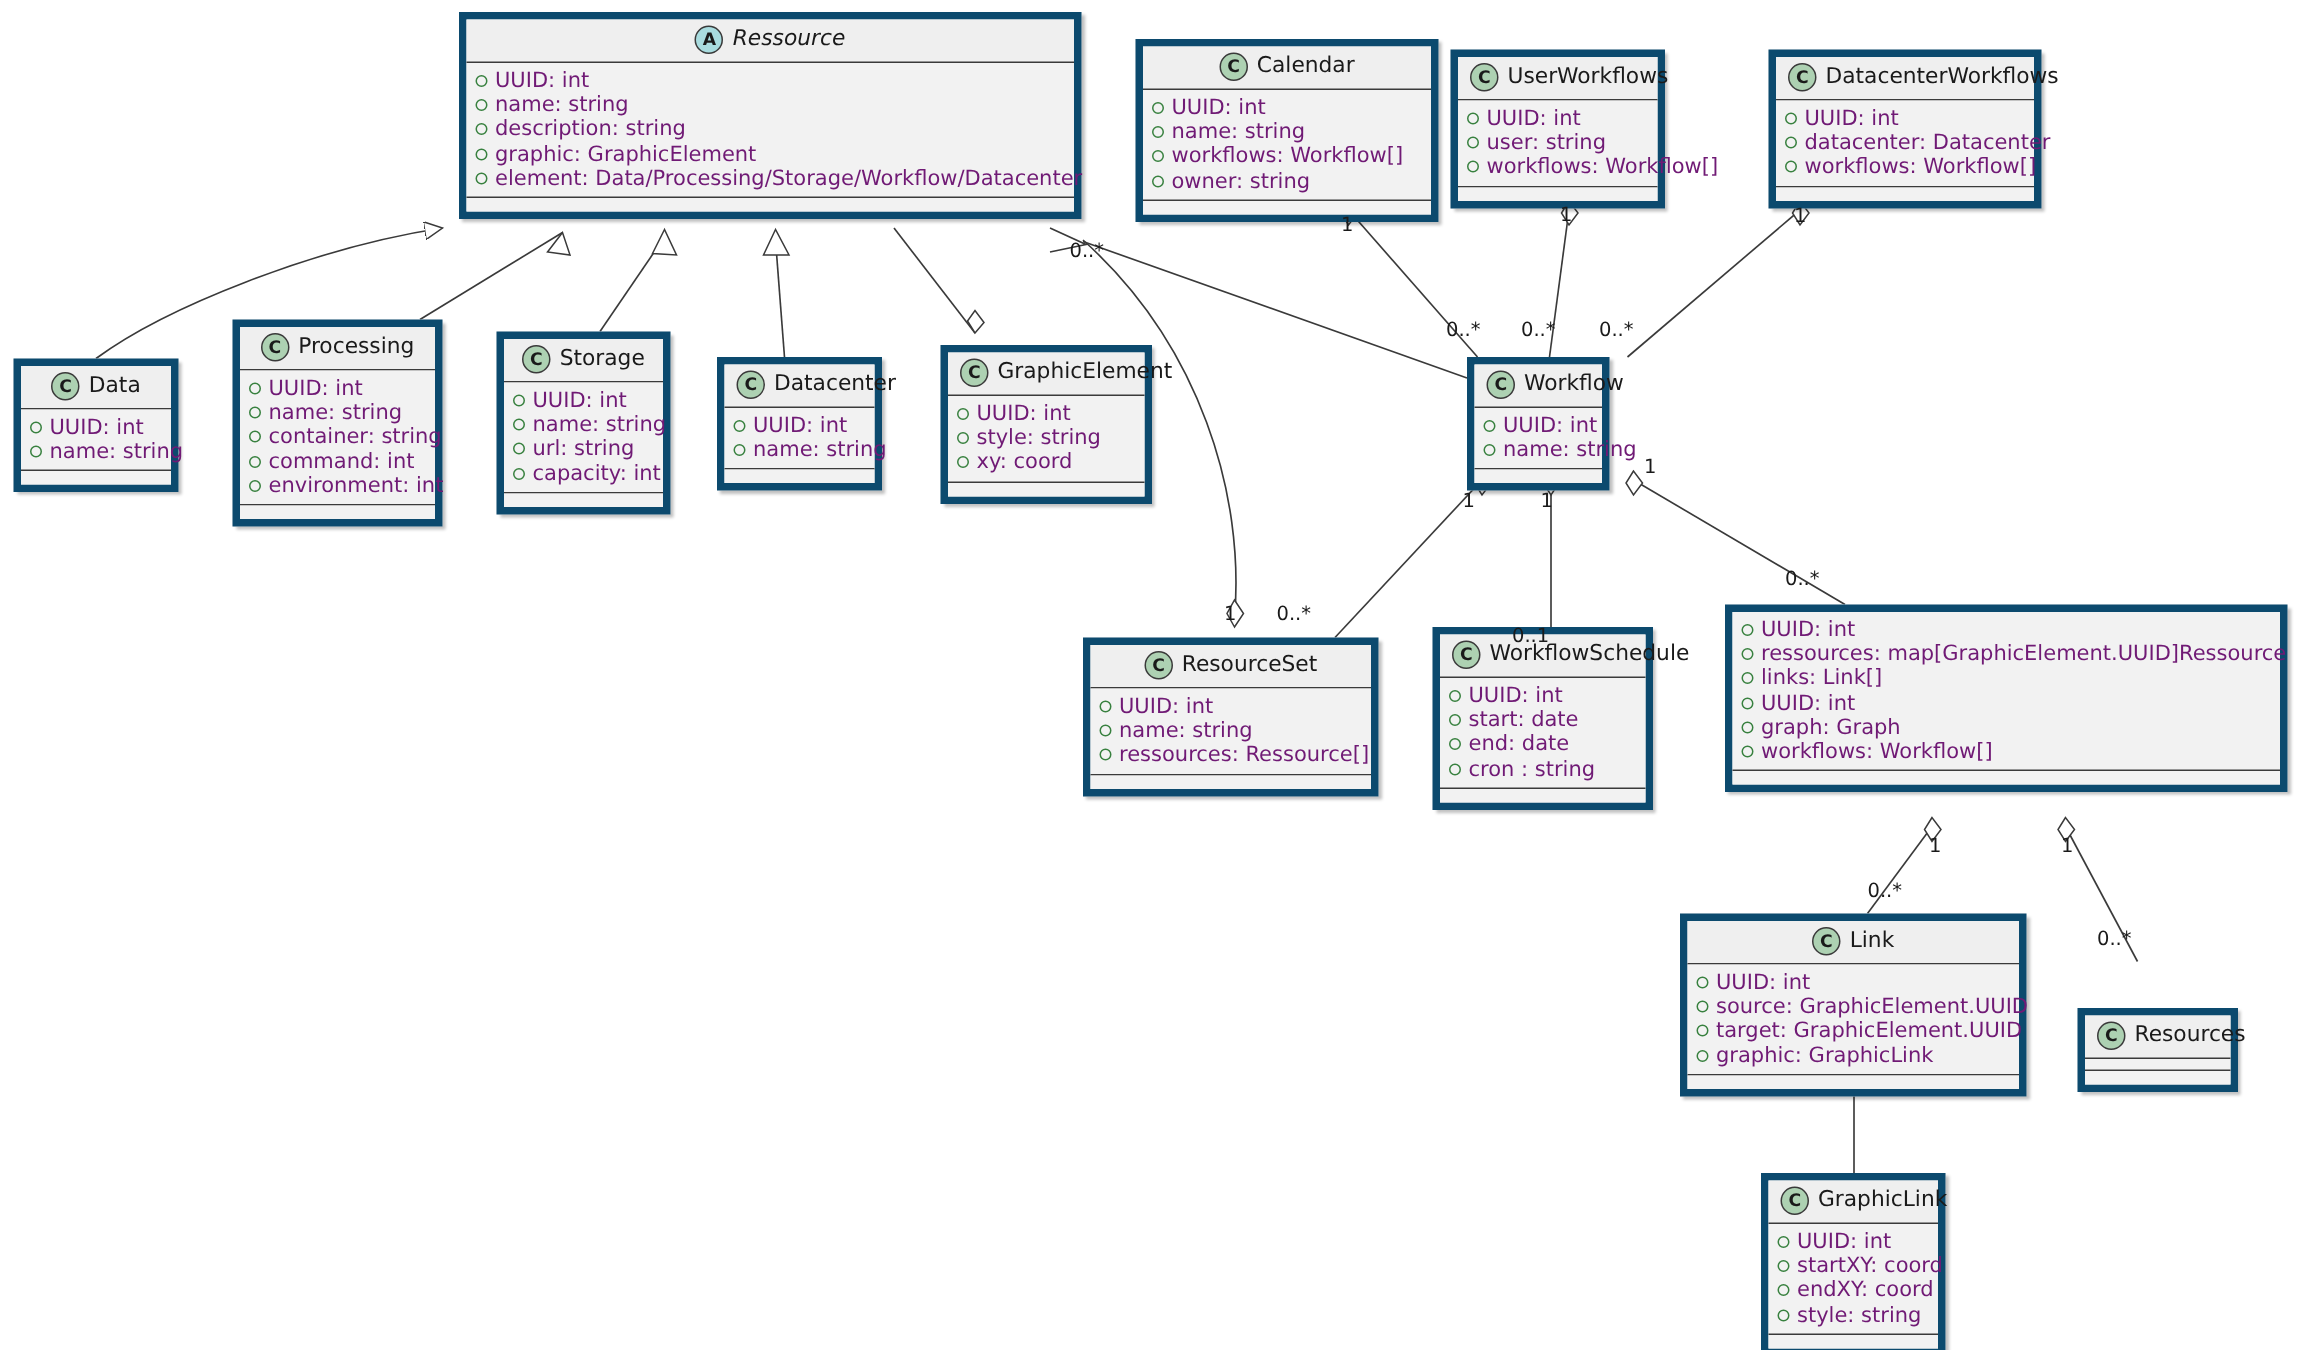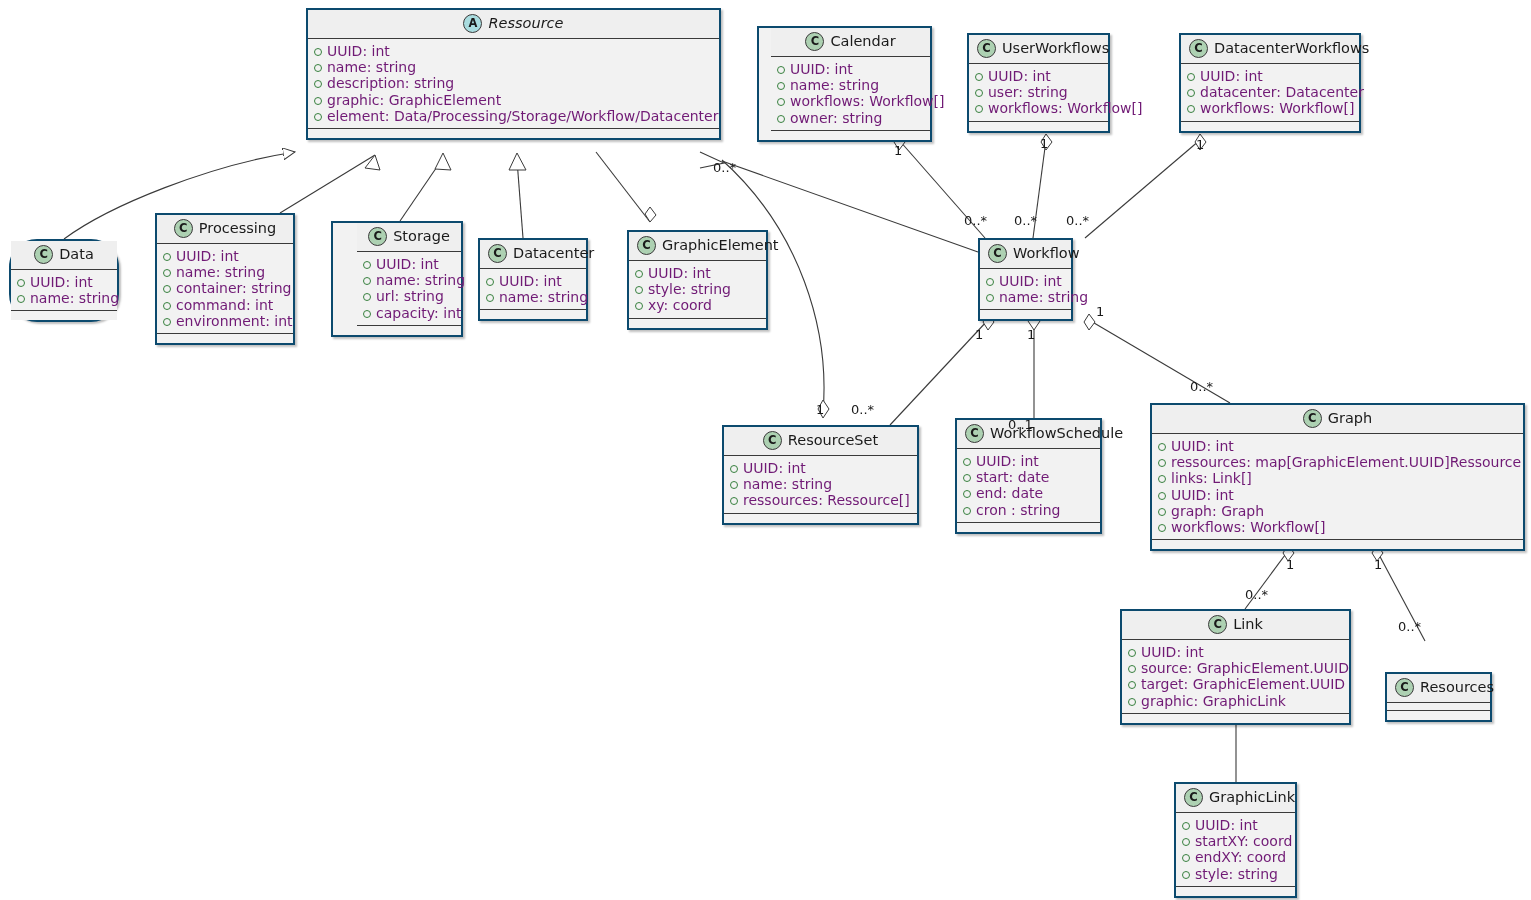--- a/index.html
+++ b/index.html
@@ -18,21 +18,21 @@
   #edges {
     position: absolute;
     left: 0; top: 0;
     width: 1531px;
     height: 900px;
     pointer-events: none;
   }
   .uml-class {
     position: absolute;
     box-sizing: border-box;
-    border: 2px solid #0c4a6e;
+    border: 5px solid #0c4a6e;
     background: #f2f2f2;
     box-shadow: 2px 2px 2px rgba(0,0,0,0.25);
   }
   .uml-header {
     box-sizing: border-box;
     border-bottom: 1px solid #3a3a3a;
     background: #efefef;
     padding: 4px 8px 5px 8px;
     text-align: center;
     white-space: nowrap;
@@ -174,21 +174,21 @@
         <div class="uml-header abstract"><span class="stereo a">A</span><span class="uml-title">Ressource</span></div>
         <div class="uml-attrs">
           <div class="attr"><span class="vis"></span><span>UUID: int</span></div>
           <div class="attr"><span class="vis"></span><span>name: string</span></div>
           <div class="attr"><span class="vis"></span><span>description: string</span></div>
           <div class="attr"><span class="vis"></span><span>graphic: GraphicElement</span></div>
           <div class="attr"><span class="vis"></span><span>element: Data/Processing/Storage/Workflow/Datacenter</span></div>
         </div>
         <div class="uml-ops"></div>
       </div>
-      <div class="uml-class" style="left: 757px; top: 26px; width: 175px; padding-left: 12px;">
+      <div class="uml-class" style="left: 757px; top: 26px; width: 202px;">
         <div class="uml-header"><span class="stereo c">C</span><span class="uml-title">Calendar</span></div>
         <div class="uml-attrs">
           <div class="attr"><span class="vis"></span><span>UUID: int</span></div>
           <div class="attr"><span class="vis"></span><span>name: string</span></div>
           <div class="attr"><span class="vis"></span><span>workflows: Workflow[]</span></div>
           <div class="attr"><span class="vis"></span><span>owner: string</span></div>
         </div>
         <div class="uml-ops"></div>
       </div>
       <div class="uml-class" style="left: 967px; top: 33px; width: 143px;">
@@ -202,40 +202,40 @@
       </div>
       <div class="uml-class" style="left: 1179px; top: 33px; width: 182px;">
         <div class="uml-header"><span class="stereo c">C</span><span class="uml-title">DatacenterWorkflows</span></div>
         <div class="uml-attrs">
           <div class="attr"><span class="vis"></span><span>UUID: int</span></div>
           <div class="attr"><span class="vis"></span><span>datacenter: Datacenter</span></div>
           <div class="attr"><span class="vis"></span><span>workflows: Workflow[]</span></div>
         </div>
         <div class="uml-ops"></div>
       </div>
-      <div class="uml-class" style="left: 9px; top: 239px; width: 110px; border-radius: 28px;">
+      <div class="uml-class" style="left: 9px; top: 239px; width: 110px;">
         <div class="uml-header"><span class="stereo c">C</span><span class="uml-title">Data</span></div>
         <div class="uml-attrs">
           <div class="attr"><span class="vis"></span><span>UUID: int</span></div>
           <div class="attr"><span class="vis"></span><span>name: string</span></div>
         </div>
         <div class="uml-ops"></div>
       </div>
       <div class="uml-class" style="left: 155px; top: 213px; width: 140px;">
         <div class="uml-header"><span class="stereo c">C</span><span class="uml-title">Processing</span></div>
         <div class="uml-attrs">
           <div class="attr"><span class="vis"></span><span>UUID: int</span></div>
           <div class="attr"><span class="vis"></span><span>name: string</span></div>
           <div class="attr"><span class="vis"></span><span>container: string</span></div>
           <div class="attr"><span class="vis"></span><span>command: int</span></div>
           <div class="attr"><span class="vis"></span><span>environment: int</span></div>
         </div>
         <div class="uml-ops"></div>
       </div>
-      <div class="uml-class" style="left: 331px; top: 221px; width: 132px; padding-left: 24px;">
+      <div class="uml-class" style="left: 331px; top: 221px; width: 116px;">
         <div class="uml-header"><span class="stereo c">C</span><span class="uml-title">Storage</span></div>
         <div class="uml-attrs">
           <div class="attr"><span class="vis"></span><span>UUID: int</span></div>
           <div class="attr"><span class="vis"></span><span>name: string</span></div>
           <div class="attr"><span class="vis"></span><span>url: string</span></div>
           <div class="attr"><span class="vis"></span><span>capacity: int</span></div>
         </div>
         <div class="uml-ops"></div>
       </div>
       <div class="uml-class" style="left: 478px; top: 238px; width: 110px;">
@@ -276,21 +276,20 @@
         <div class="uml-header"><span class="stereo c">C</span><span class="uml-title">WorkflowSchedule</span></div>
         <div class="uml-attrs">
           <div class="attr"><span class="vis"></span><span>UUID: int</span></div>
           <div class="attr"><span class="vis"></span><span>start: date</span></div>
           <div class="attr"><span class="vis"></span><span>end: date</span></div>
           <div class="attr"><span class="vis"></span><span>cron : string</span></div>
         </div>
         <div class="uml-ops"></div>
       </div>
       <div class="uml-class" style="left: 1150px; top: 403px; width: 375px;">
-        <div class="uml-header"><span class="stereo c">C</span><span class="uml-title">Graph</span></div>
         <div class="uml-attrs">
           <div class="attr"><span class="vis"></span><span>UUID: int</span></div>
           <div class="attr"><span class="vis"></span><span>ressources: map[GraphicElement.UUID]Ressource</span></div>
           <div class="attr"><span class="vis"></span><span>links: Link[]</span></div>
           <div class="attr"><span class="vis"></span><span>UUID: int</span></div>
           <div class="attr"><span class="vis"></span><span>graph: Graph</span></div>
           <div class="attr"><span class="vis"></span><span>workflows: Workflow[]</span></div>
         </div>
         <div class="uml-ops"></div>
       </div>

